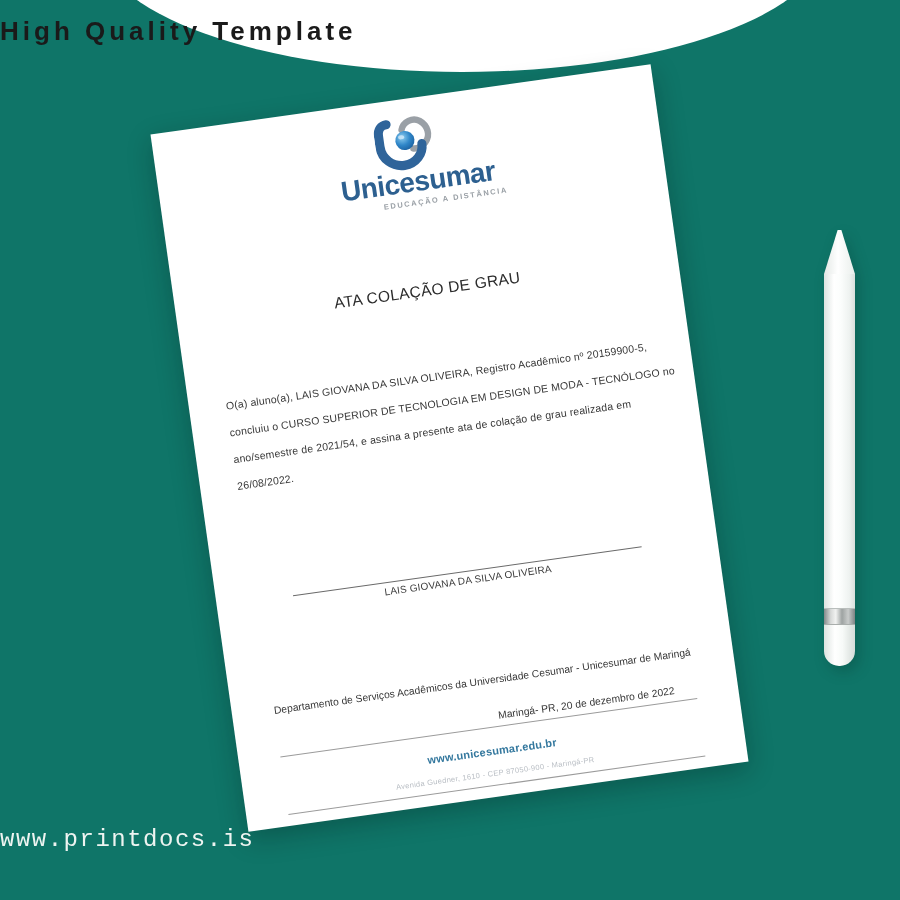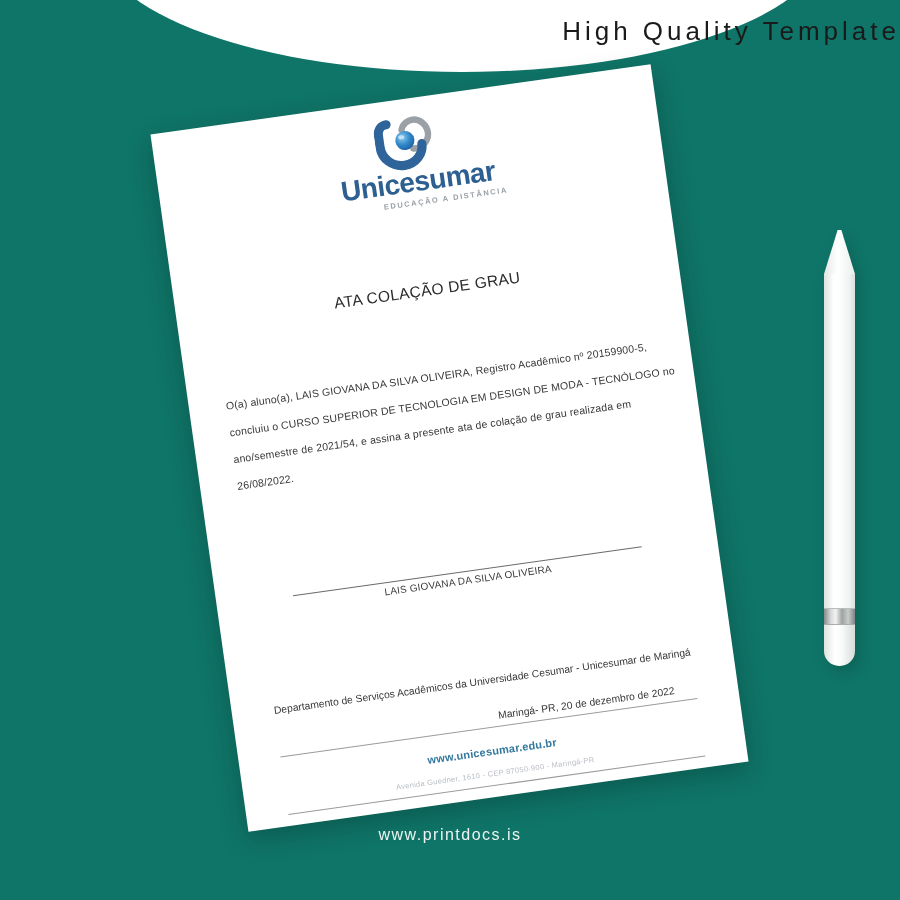--- a/index.html
+++ b/index.html
@@ -14,22 +14,22 @@
     background:var(--background);
     font-family:"Liberation Sans", sans-serif;
   }
   
   .banner-ellipse{
     position:absolute; left:97px; top:-192px; width:730px; height:264px;
     background:#ffffff; border-radius:50%;
   }
   .banner-title{
     position:absolute; left:0; right:0; top:16px;
-    text-align:right; font-size:26px; letter-spacing:4px;
-    color:var(--banner-text); font-weight:400;
+    text-align:left; font-size:26px; letter-spacing:4px;
+    color:var(--banner-text); font-weight:700;
   }
   
   .page{
     position:absolute; left:197px; top:96px; width:505px; height:704px;
     background:var(--page);
     transform:rotate(-8deg);
     box-shadow:0 8px 26px rgba(0,22,18,.28);
   }
   .logo-block{position:absolute; top:16px; left:0; right:0; text-align:center;}
   .logo-inner{display:inline-block; text-align:center;}
@@ -94,22 +94,22 @@
     background:linear-gradient(90deg,#84898a,#d7d9d8 22%,#f1f2f1 38%,#9ea3a2 58%,#c8cbca 78%,#7e8384);
     border-top:1px solid #b9bebc; border-bottom:1px solid #a9aeac;
   }
   .pencil-cap{
     height:41px; width:100%;
     background:linear-gradient(90deg,#dde3e0,#ffffff 35%,#f7faf8 60%,#e2e7e4 85%,#d6dcd9);
     border-radius:0 0 15px 15px;
   }
   
   .watermark-site{
-    position:absolute; top:826px; left:0; right:0; text-align:center;
-    font-size:16px; letter-spacing:1.5px; color:var(--watermark);
+    position:absolute; top:826px; left:0; right:0; text-align:left;
+    font-size:24px; letter-spacing:1.5px; color:var(--watermark);font-family:Liberation Mono, monospace;
   }
 </style>
 </head>
 <body>
 
 <div class="banner-ellipse"></div>
 <div class="banner-title">High Quality Template</div>
 
 <div class="page">
 

